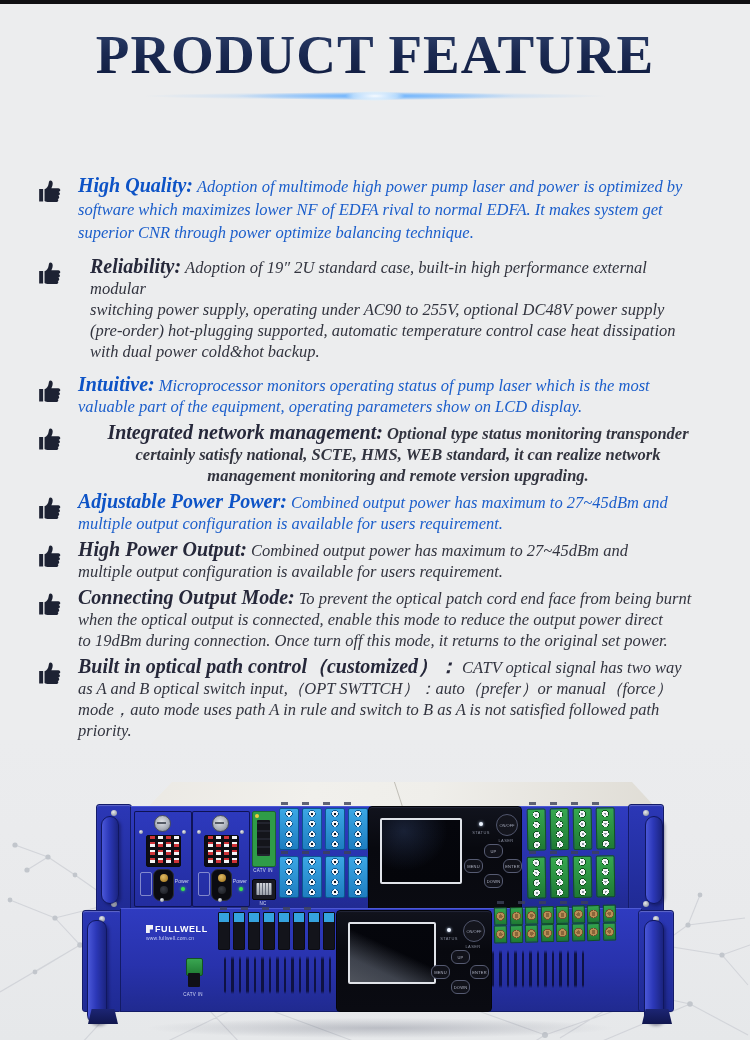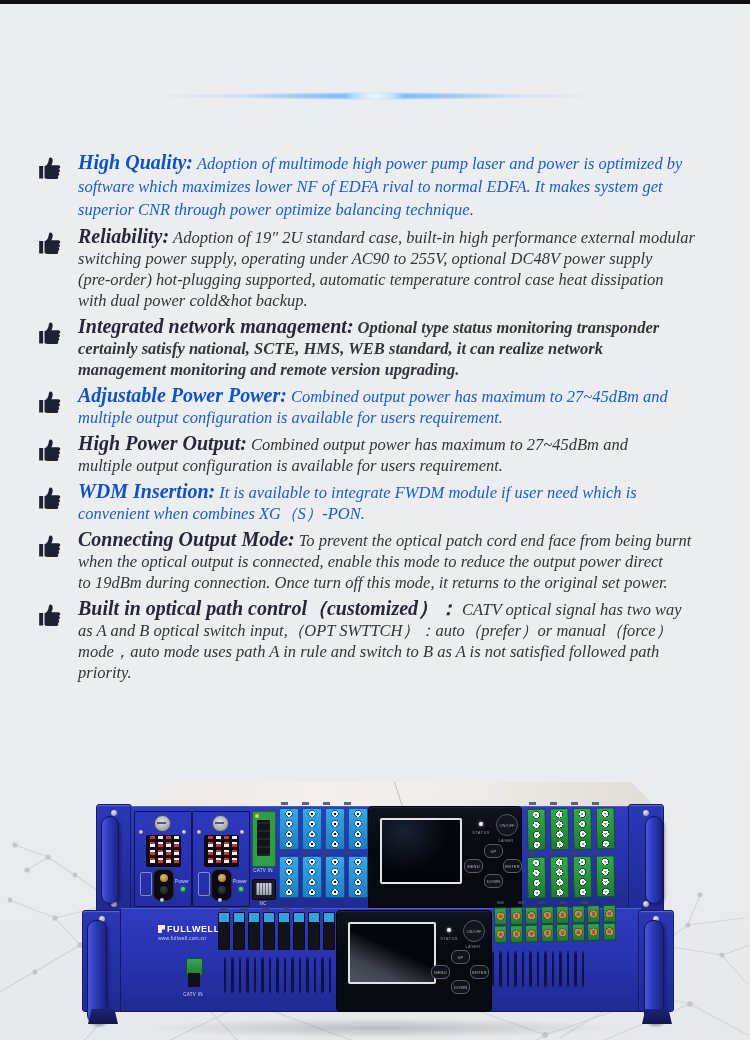--- a/index.html
+++ b/index.html
@@ -15,21 +15,21 @@
     color:#18264c;
     background:linear-gradient(180deg,#31446f 0%,#1b2a52 45%,#0e1a3c 100%);
     -webkit-background-clip:text;background-clip:text;-webkit-text-fill-color:transparent;}
   .title-glow{position:absolute;top:88px;left:60px;width:630px;height:16px;
     background:
       radial-gradient(ellipse 40px 7px at 50% 50%,rgba(255,255,255,.95),rgba(220,240,255,.6) 55%,transparent 75%),
       radial-gradient(ellipse 200px 6px at 50% 50%,rgba(90,170,255,.85),transparent 70%),
       radial-gradient(ellipse 310px 5px at 50% 50%,rgba(120,185,255,.55),transparent 75%);}
 
   
-  .features{position:absolute;top:151px;left:36px;width:682px;}
+  .features{position:absolute;top:174px;left:36px;width:682px;}
   .feature{position:relative;padding-left:42px;margin-bottom:5px;font-style:italic;line-height:21px;}
   .feature .thumb{position:absolute;left:2px;top:3px;width:28px;height:28px;}
   .feature .thumb svg{width:28px;height:28px;fill:#1d2233;}
   .ftitle{font-weight:bold;font-size:20px;}
   .fbody{font-size:16.5px;white-space:pre-line;}
   .tone-blue .ftitle{color:#0d53c6;}
   .tone-blue .fbody{color:#1b5ecb;}
   .tone-dark .ftitle{color:#26283a;}
   .tone-dark .fbody{color:#32343f;}
   .bold-body .fbody{font-weight:600;}
@@ -142,54 +142,64 @@
     clip-path:polygon(12% 0,88% 0,100% 100%,0 100%);}
   .shadow{position:absolute;left:125px;top:277px;width:510px;height:22px;border-radius:50%;
     background:radial-gradient(ellipse at 50% 50%,rgba(30,35,60,.22),transparent 65%);}
 </style>
 </head>
 <body>
 
 <div id="page">
   <div class="top-border"></div>
 
+  <div class="page-title">PRODUCT FEATURE</div>
   <div class="title-glow"></div>
 
   <div class="features">
   <div class="feature tone-blue">
     <span class="thumb">
       <svg viewBox="0 0 24 24">
             <path d="M1 10.2h3.4V21H1zM5.6 20.2V10.6c1.9-.7 3.1-2.5 3.5-4.8.2-1.3.4-2.9 1.6-2.9 1.1 0 1.9 1 1.9 2.5 0 1.6-.5 3.1-1.1 4.2h5.9c.9 0 1.7.7 1.7 1.6 0 .8-.6 1.4-1.4 1.6.6.2 1.1.8 1.1 1.5s-.6 1.4-1.4 1.6c.5.3.8.8.8 1.4 0 .8-.6 1.3-1.3 1.5.3.3.5.7.5 1.1 0 .9-.8 1.6-1.7 1.6H9.2c-1.5 0-2.7-.4-3.6-.9z"></path>
           </svg>
     </span>
     <p style="margin:0;"><b class="ftitle">High Quality:</b> <span class="fbody">Adoption of multimode high power pump laser and power is optimized by
 software which maximizes lower NF of EDFA rival to normal EDFA. It makes system get
 superior CNR through power optimize balancing technique.</span></p>
   </div>
 
   <div class="feature tone-dark">
     <span class="thumb">
       <svg viewBox="0 0 24 24">
             <path d="M1 10.2h3.4V21H1zM5.6 20.2V10.6c1.9-.7 3.1-2.5 3.5-4.8.2-1.3.4-2.9 1.6-2.9 1.1 0 1.9 1 1.9 2.5 0 1.6-.5 3.1-1.1 4.2h5.9c.9 0 1.7.7 1.7 1.6 0 .8-.6 1.4-1.4 1.6.6.2 1.1.8 1.1 1.5s-.6 1.4-1.4 1.6c.5.3.8.8.8 1.4 0 .8-.6 1.3-1.3 1.5.3.3.5.7.5 1.1 0 .9-.8 1.6-1.7 1.6H9.2c-1.5 0-2.7-.4-3.6-.9z"></path>
           </svg>
     </span>
-    <p style="margin:0;"><b class="ftitle">Reliability:</b> <span class="fbody">Adoption of 19″ 2U standard case, built-in high performance external modular
+    <p style="margin:12px;"><b class="ftitle">Reliability:</b> <span class="fbody">Adoption of 19″ 2U standard case, built-in high performance external modular
 switching power supply, operating under AC90 to 255V, optional DC48V power supply
 (pre-order) hot-plugging supported, automatic temperature control case heat dissipation
 with dual power cold&amp;hot backup.</span></p>
   </div>
 
+  <div class="feature tone-blue">
+    <span class="thumb">
+      <svg viewBox="0 0 24 24">
+            <path d="M1 10.2h3.4V21H1zM5.6 20.2V10.6c1.9-.7 3.1-2.5 3.5-4.8.2-1.3.4-2.9 1.6-2.9 1.1 0 1.9 1 1.9 2.5 0 1.6-.5 3.1-1.1 4.2h5.9c.9 0 1.7.7 1.7 1.6 0 .8-.6 1.4-1.4 1.6.6.2 1.1.8 1.1 1.5s-.6 1.4-1.4 1.6c.5.3.8.8.8 1.4 0 .8-.6 1.3-1.3 1.5.3.3.5.7.5 1.1 0 .9-.8 1.6-1.7 1.6H9.2c-1.5 0-2.7-.4-3.6-.9z"></path>
+          </svg>
+    </span>
+    <p style="margin:0;"><b class="ftitle">Intuitive:</b> <span class="fbody">Microprocessor monitors operating status of pump laser which is the most
+valuable part of the equipment, operating parameters show on LCD display.</span></p>
+  </div>
 
   <div class="feature tone-dark bold-body">
     <span class="thumb">
       <svg viewBox="0 0 24 24">
             <path d="M1 10.2h3.4V21H1zM5.6 20.2V10.6c1.9-.7 3.1-2.5 3.5-4.8.2-1.3.4-2.9 1.6-2.9 1.1 0 1.9 1 1.9 2.5 0 1.6-.5 3.1-1.1 4.2h5.9c.9 0 1.7.7 1.7 1.6 0 .8-.6 1.4-1.4 1.6.6.2 1.1.8 1.1 1.5s-.6 1.4-1.4 1.6c.5.3.8.8.8 1.4 0 .8-.6 1.3-1.3 1.5.3.3.5.7.5 1.1 0 .9-.8 1.6-1.7 1.6H9.2c-1.5 0-2.7-.4-3.6-.9z"></path>
           </svg>
     </span>
-    <p style="margin:0;"><b class="ftitle">Integrated network management:</b> <span class="fbody">Optional type status monitoring transponder
+    <p style="margin:0;text-align:center;"><b class="ftitle">Integrated network management:</b> <span class="fbody">Optional type status monitoring transponder
 certainly satisfy national, SCTE, HMS, WEB standard, it can realize network
 management monitoring and remote version upgrading.</span></p>
   </div>
 
   <div class="feature tone-blue">
     <span class="thumb">
       <svg viewBox="0 0 24 24">
             <path d="M1 10.2h3.4V21H1zM5.6 20.2V10.6c1.9-.7 3.1-2.5 3.5-4.8.2-1.3.4-2.9 1.6-2.9 1.1 0 1.9 1 1.9 2.5 0 1.6-.5 3.1-1.1 4.2h5.9c.9 0 1.7.7 1.7 1.6 0 .8-.6 1.4-1.4 1.6.6.2 1.1.8 1.1 1.5s-.6 1.4-1.4 1.6c.5.3.8.8.8 1.4 0 .8-.6 1.3-1.3 1.5.3.3.5.7.5 1.1 0 .9-.8 1.6-1.7 1.6H9.2c-1.5 0-2.7-.4-3.6-.9z"></path>
           </svg>
     </span>
@@ -200,29 +210,20 @@
   <div class="feature tone-dark">
     <span class="thumb">
       <svg viewBox="0 0 24 24">
             <path d="M1 10.2h3.4V21H1zM5.6 20.2V10.6c1.9-.7 3.1-2.5 3.5-4.8.2-1.3.4-2.9 1.6-2.9 1.1 0 1.9 1 1.9 2.5 0 1.6-.5 3.1-1.1 4.2h5.9c.9 0 1.7.7 1.7 1.6 0 .8-.6 1.4-1.4 1.6.6.2 1.1.8 1.1 1.5s-.6 1.4-1.4 1.6c.5.3.8.8.8 1.4 0 .8-.6 1.3-1.3 1.5.3.3.5.7.5 1.1 0 .9-.8 1.6-1.7 1.6H9.2c-1.5 0-2.7-.4-3.6-.9z"></path>
           </svg>
     </span>
     <p style="margin:0;font-style:italic;"><b class="ftitle">High Power Output:</b> <span class="fbody">Combined output power has maximum to 27~45dBm and
 multiple output configuration is available for users requirement.</span></p>
   </div>
 
-  <div class="feature tone-blue">
-    <span class="thumb">
-      <svg viewBox="0 0 24 24">
-            <path d="M1 10.2h3.4V21H1zM5.6 20.2V10.6c1.9-.7 3.1-2.5 3.5-4.8.2-1.3.4-2.9 1.6-2.9 1.1 0 1.9 1 1.9 2.5 0 1.6-.5 3.1-1.1 4.2h5.9c.9 0 1.7.7 1.7 1.6 0 .8-.6 1.4-1.4 1.6.6.2 1.1.8 1.1 1.5s-.6 1.4-1.4 1.6c.5.3.8.8.8 1.4 0 .8-.6 1.3-1.3 1.5.3.3.5.7.5 1.1 0 .9-.8 1.6-1.7 1.6H9.2c-1.5 0-2.7-.4-3.6-.9z"></path>
-          </svg>
-    </span>
-    <p style="margin:0;"><b class="ftitle">WDM Insertion:</b> <span class="fbody">It is available to integrate FWDM module if user need which is
-convenient when combines XG（S）-PON.</span></p>
-  </div>
 
   <div class="feature tone-dark">
     <span class="thumb">
       <svg viewBox="0 0 24 24">
             <path d="M1 10.2h3.4V21H1zM5.6 20.2V10.6c1.9-.7 3.1-2.5 3.5-4.8.2-1.3.4-2.9 1.6-2.9 1.1 0 1.9 1 1.9 2.5 0 1.6-.5 3.1-1.1 4.2h5.9c.9 0 1.7.7 1.7 1.6 0 .8-.6 1.4-1.4 1.6.6.2 1.1.8 1.1 1.5s-.6 1.4-1.4 1.6c.5.3.8.8.8 1.4 0 .8-.6 1.3-1.3 1.5.3.3.5.7.5 1.1 0 .9-.8 1.6-1.7 1.6H9.2c-1.5 0-2.7-.4-3.6-.9z"></path>
           </svg>
     </span>
     <p style="margin:0;"><b class="ftitle">Connecting Output Mode:</b> <span class="fbody">To prevent the optical patch cord end face from being burnt
 when the optical output is connected, enable this mode to reduce the output power direct
 to 19dBm during connection. Once turn off this mode, it returns to the original set power.</span></p>
@@ -372,21 +373,21 @@
         <span class="screw" style="left:16px;top:88px;"></span>
     </div>
     <div class="abs handle" style="left:87px;top:180px;width:18px;height:102px;"></div>
     <div class="abs panel" style="left:120px;top:168px;width:520px;height:102px;"></div>
     <div class="abs ear" style="left:638px;top:170px;width:34px;height:100px;">
       <span class="screw" style="left:14px;top:5px;"></span>
         <span class="screw" style="left:14px;top:88px;"></span>
     </div>
     <div class="abs handle" style="left:644px;top:180px;width:18px;height:102px;"></div>
 
-    <div class="brand" style="left:158px;top:184px;">
+    <div class="brand" style="left:146px;top:184px;">
       <div class="bname">
           <span class="bicon"></span>
           <span>FULLWELL</span>
         </div>
       <div class="bsite">www.fullwell.com.cn</div>
     </div>
 
     <div class="tlabels" style="left:220px;top:167px;width:100px;"></div>
     <div class="row" style="left:218px;top:172px;">
         <div class="sc-dark"></div>

